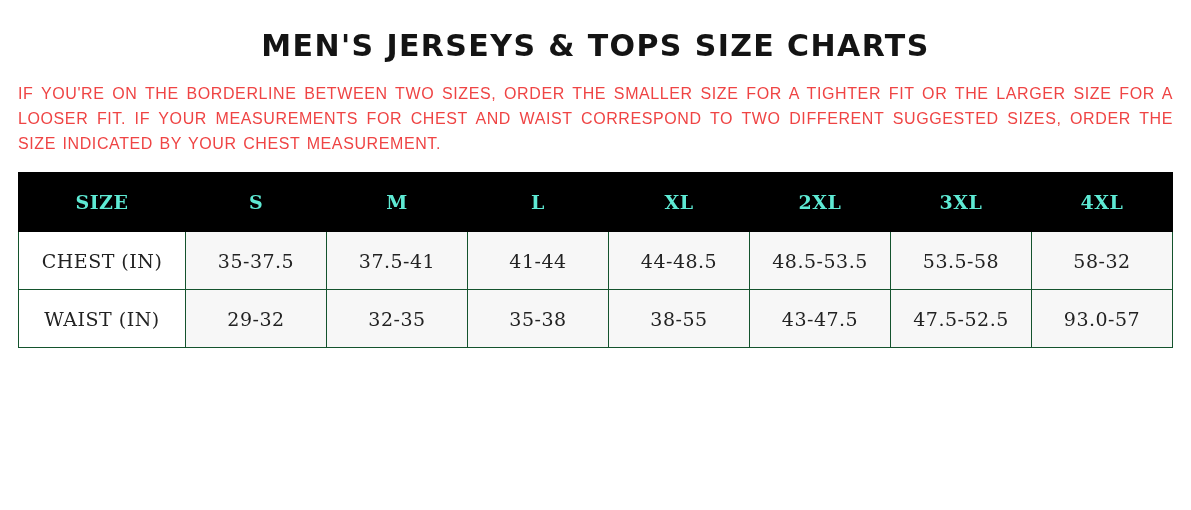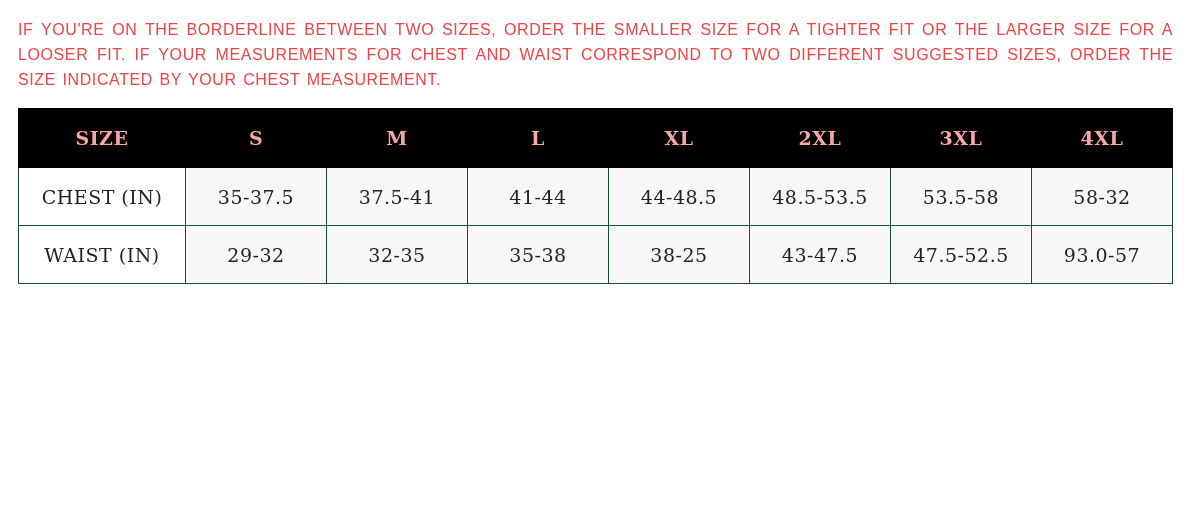--- a/index.html
+++ b/index.html
@@ -55,40 +55,41 @@
     height: 57px;
     font-size: 19px;
     color: #222222;
     letter-spacing: 0.5px;
     padding: 0 2px;
     overflow: hidden;
     white-space: nowrap;
   }
   table.size-chart thead th {
     background: #000000;
-    color: #fca5a5;
+    color: #5eead4;
     border: 1px solid #000000;
     font-size: 19px;
     height: 58px;
     margin-top: 20px;
   }
   table.size-chart tbody tr td:first-child {
     background: #ffffff;
   }
   table.size-chart tbody td {
     background: #f7f7f7;
   }
   .col-label { width: 167px; }
   .col-v { width: 141px; }
 </style>
 </head>
 <body>
 
 <div class="page">
 
+  <h1 class="title">MEN'S JERSEYS &amp; TOPS SIZE CHARTS</h1>
 
   <p class="intro">IF YOU'RE ON THE BORDERLINE BETWEEN TWO SIZES, ORDER THE SMALLER SIZE FOR A TIGHTER FIT OR THE LARGER SIZE FOR A LOOSER FIT. IF YOUR MEASUREMENTS FOR CHEST AND WAIST CORRESPOND TO TWO DIFFERENT SUGGESTED SIZES, ORDER THE SIZE INDICATED BY YOUR CHEST MEASUREMENT.</p>
 
   <table class="size-chart">
     <colgroup>
       <col class="col-label">
       <col class="col-v">
         <col class="col-v">
         <col class="col-v">
         <col class="col-v">
@@ -117,21 +118,21 @@
         <td>44-48.5</td>
         <td>48.5-53.5</td>
         <td>53.5-58</td>
         <td>58-32</td>
       </tr>
       <tr>
         <td>WAIST (IN)</td>
         <td>29-32</td>
         <td>32-35</td>
         <td>35-38</td>
-        <td>38-25</td>
+        <td>38-55</td>
         <td>43-47.5</td>
         <td>47.5-52.5</td>
         <td>93.0-57</td>
       </tr>
     </tbody>
   </table>
 
 </div>
 
 </body></html>

